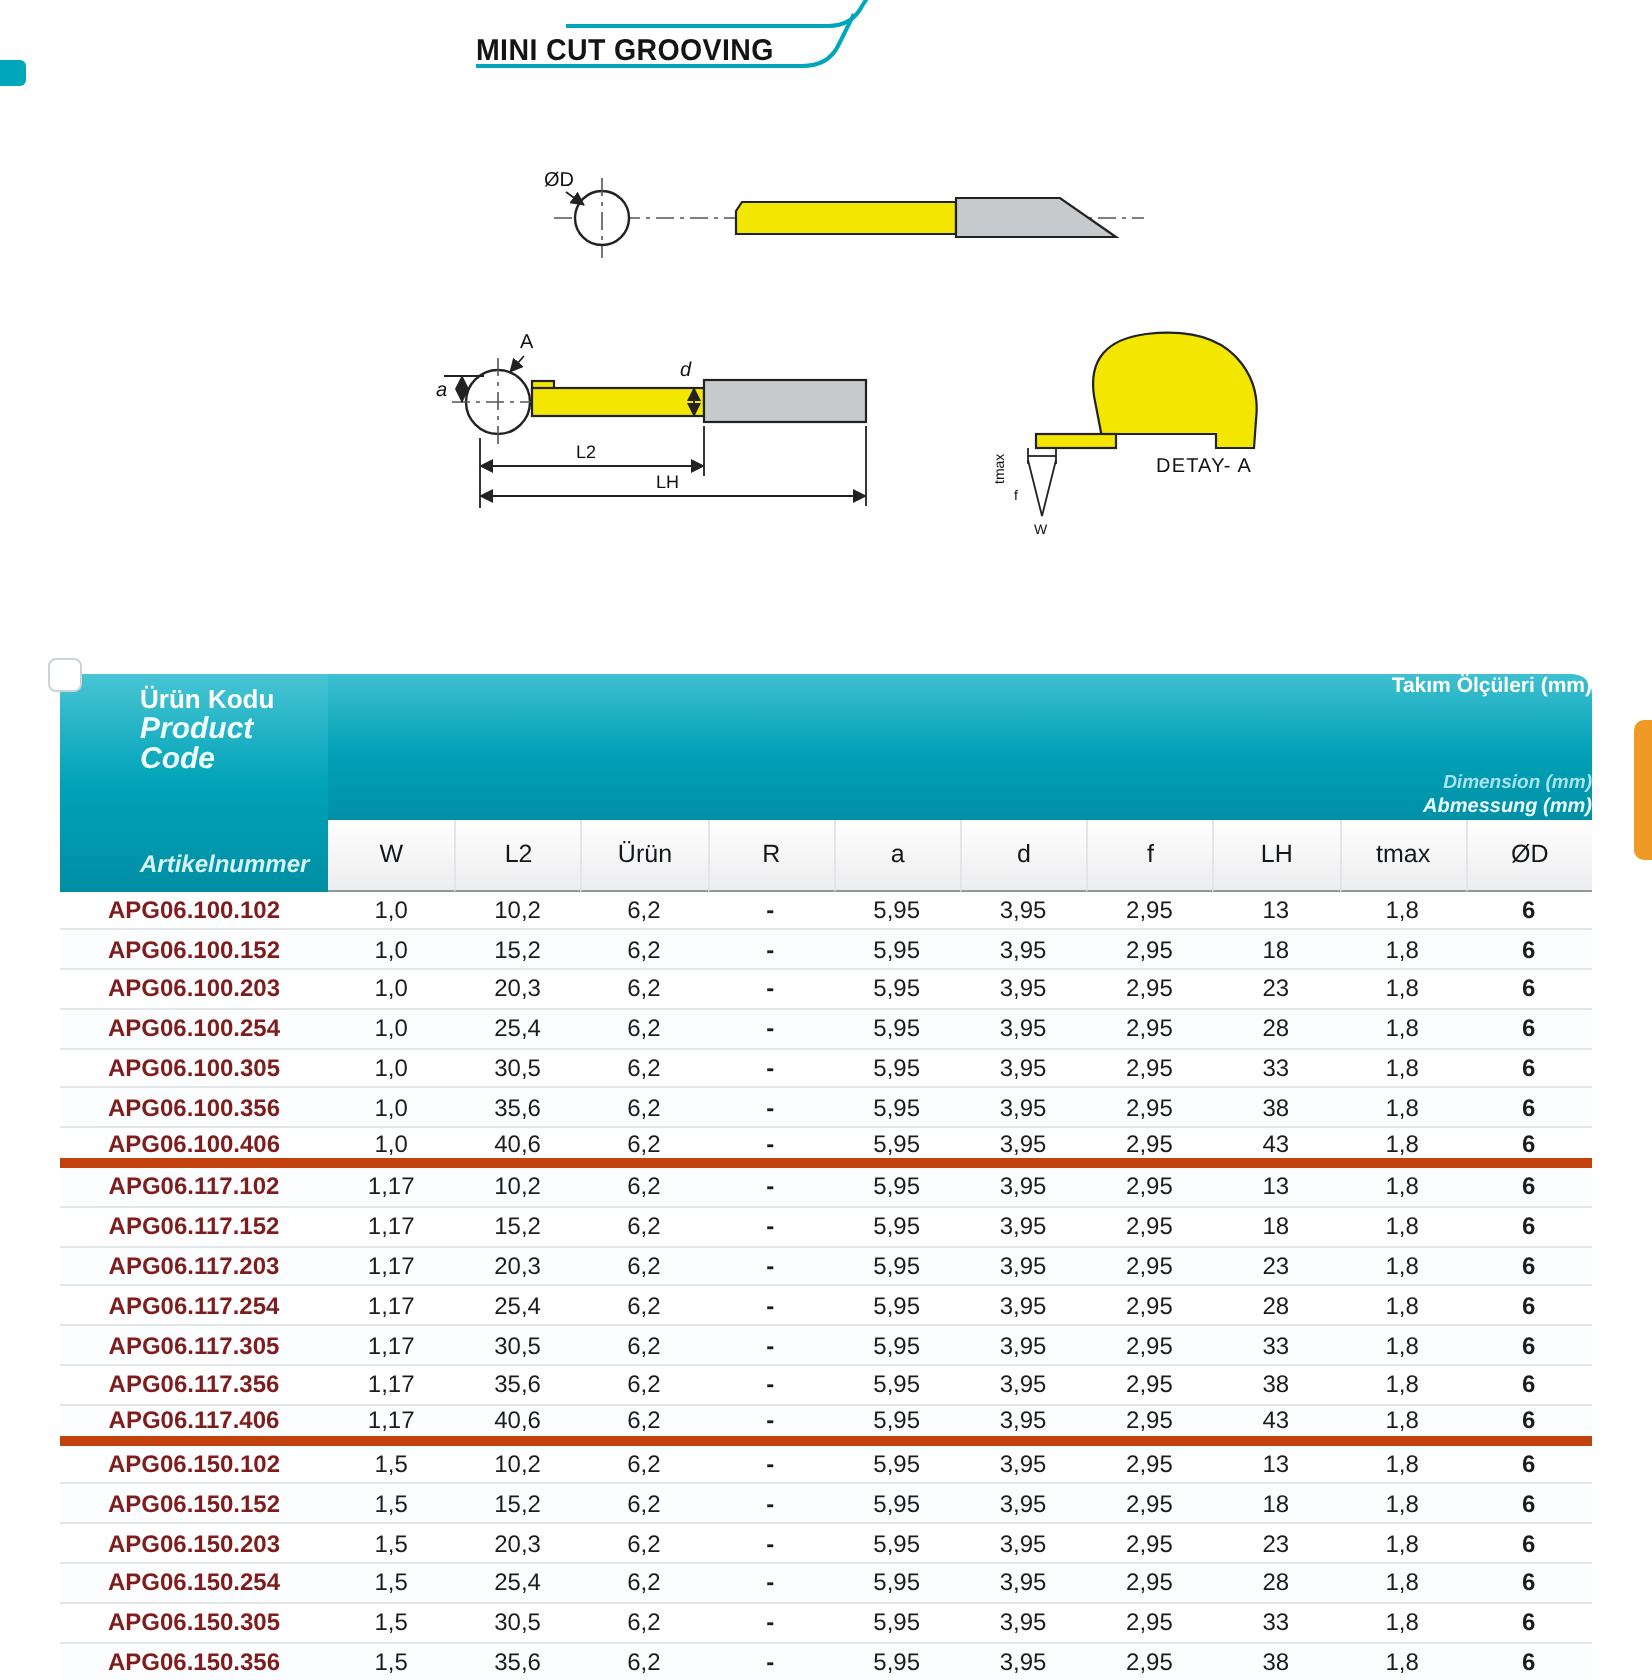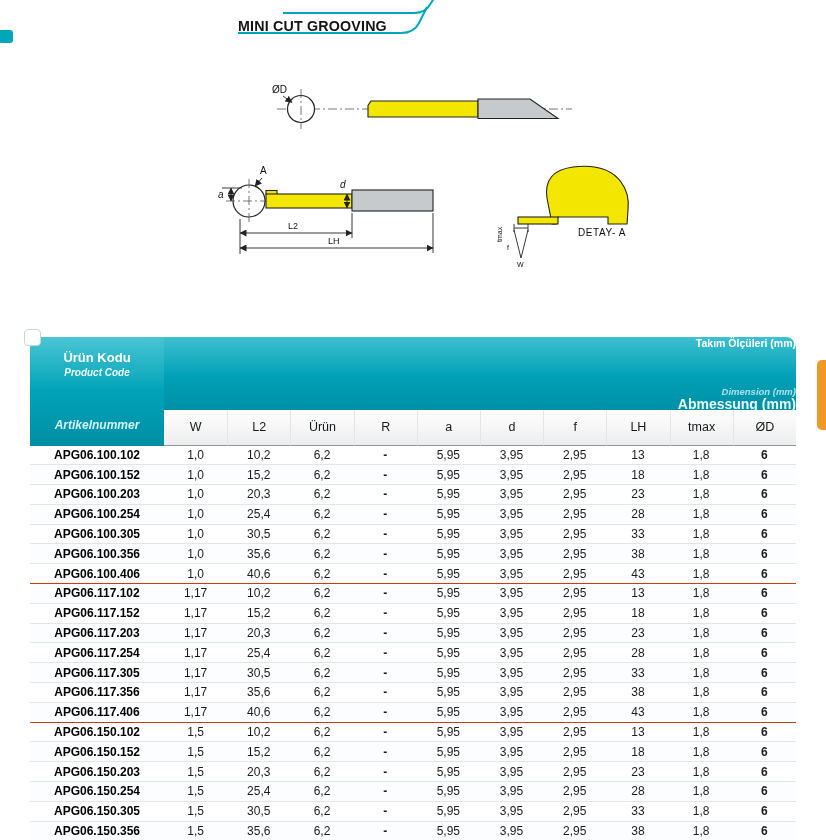--- a/index.html
+++ b/index.html
@@ -38,53 +38,54 @@
 
   
   .corner-deco { position:absolute; left:24px; top:329px; width:17px; height:17px;
     background:#ffffff; border:1px solid #ccd3d5; border-radius:4px; z-index:5; }
 
   table.catalog-table {
     position:absolute; left:30px; top:337px; width:766px;
     border-collapse:separate; border-spacing:0; table-layout:fixed; font-size:12px;
   }
   th.product-head {
-    width:134px; height:86px; vertical-align:middle; text-align:center;
+    width:134px; height:86px; vertical-align:middle; text-align:left;
     background:linear-gradient(180deg,#49c5d4 0%, #00a3b8 50%, #008ea4 100%);
     border-top-left-radius:10px;
+    padding-left:40px;
   }
   .ph1 { font-weight:bold; font-size:13px; color:#ffffff; line-height:15px; }
-  .ph2 { font-weight:bold; font-style:italic; font-size:10px; color:#f0feff; line-height:15px; }
+  .ph2 { font-weight:bold; font-style:italic; font-size:15px; color:#f0feff; line-height:15px; }
   .ph3 { font-style:italic; font-size:12px; color:#d4f2f7; line-height:15px;margin-top:38px; }
 
   th.dims-head {
     height:50px; vertical-align:middle; text-align:right;
     background:linear-gradient(180deg,#3fc0d0 0%, #00a0b6 55%, #0090a6 100%);
     border-top-right-radius:10px;
   }
   .dh1 { font-weight:bold; font-size:10.5px; color:#ffffff; line-height:12.5px; }
   .dh2 { font-style:italic; font-size:9.5px; color:#a9e2ec; line-height:12px;margin-top:36px; }
-  .dh3 { font-size:14px; color:#eafcff; line-height:12px; }
+  .dh3 { font-style:italic; font-size:10px; color:#eafcff; line-height:12px; }
 
   th.col-h {
     height:36px; font-weight:normal; font-size:12.5px; color:#15181a; text-align:center;
     background:linear-gradient(180deg,#ffffff 0%, #ededef 100%);
     border-bottom:1px solid #8f979c; border-left:1px solid #e3e6e8;
   }
   th.col-h.first { border-left:none; }
 
   tbody td {
     height:19.8px; text-align:center; vertical-align:middle;
     border-bottom:1px solid #e2e6e8; background:#ffffff; color:#1c1c1c;
   }
   tbody tr:nth-child(even) td { background:#fbfdfe; }
-  tbody td.code { font-weight:bold; color:#000000; }
+  tbody td.code { font-weight:bold; color:#7f1d1d; }
   tbody td.od-val { font-weight:bold; }
   tbody td.dash { font-weight:bold; }
-  tbody tr.group-end td { border-bottom:1px solid #c2410c; }
+  tbody tr.group-end td { border-bottom:5px solid #c2410c; }
 </style>
 </head>
 <body>
 
 <div class="edge-square"></div>
 
 <svg class="title-swoosh" width="220" height="40" viewBox="0 0 220 40">
   <path d="M 45 13 H 176 Q 188 13 193 3 L 197 -3" fill="none" stroke="#00a7ba" stroke-width="2"></path>
   <path d="M 0 33 H 163 Q 176 33 181 23 L 189 7" fill="none" stroke="#00a7ba" stroke-width="2"></path>
 </svg>

